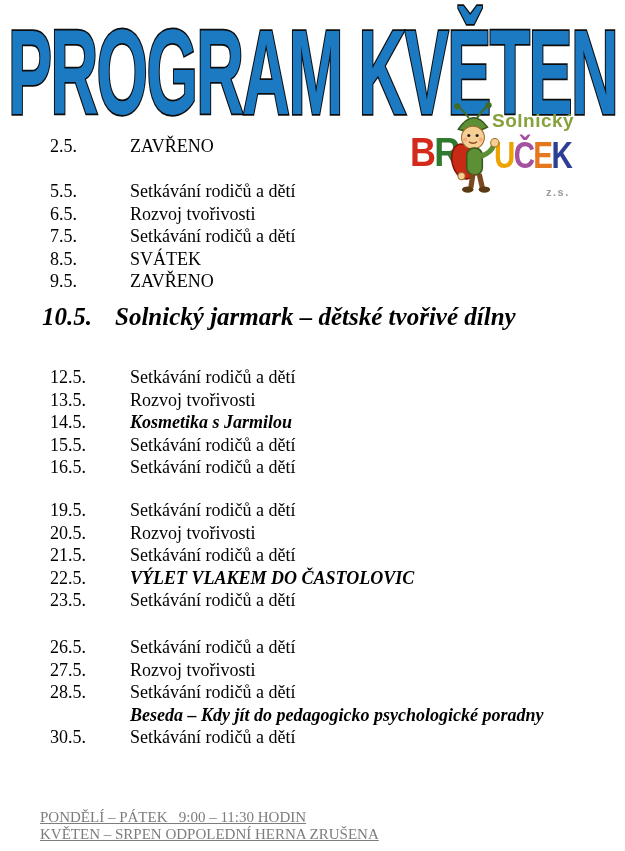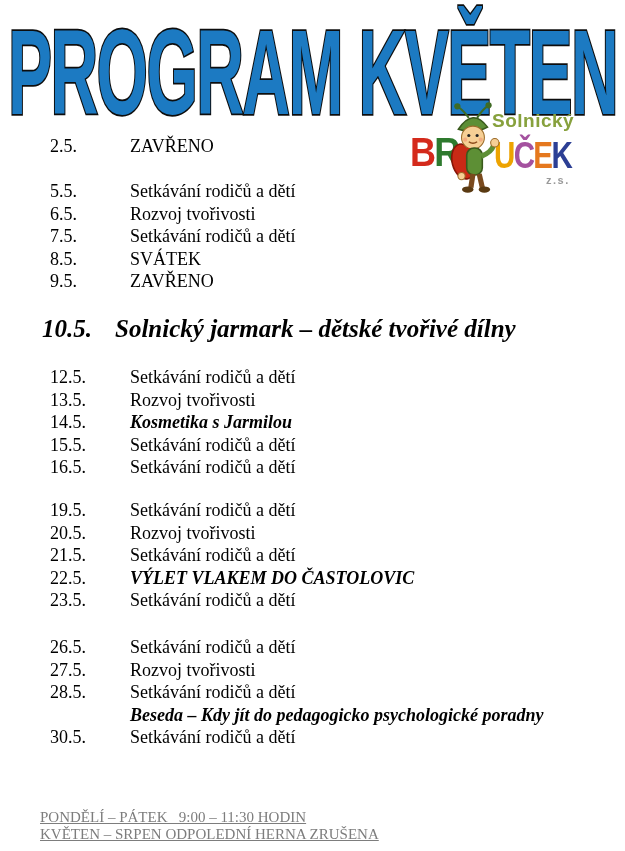--- a/index.html
+++ b/index.html
@@ -14,33 +14,33 @@
 
   
   #logo{position:absolute;left:404px;top:106px;width:200px;height:95px;
         font-family:"Liberation Sans",sans-serif;}
   #logo .logo-top{position:absolute;left:88px;top:4px;font-weight:bold;font-size:19px;
         color:#87a13d;letter-spacing:.5px;}
   #logo .word-left{position:absolute;left:6px;top:26px;font-weight:bold;font-size:40px;line-height:1;
         letter-spacing:-2px;transform:scaleX(.9);transform-origin:left top;}
   #logo .word-right{position:absolute;left:90px;top:32px;font-weight:bold;font-size:36px;line-height:1;
         letter-spacing:-2px;transform:scaleX(.82);transform-origin:left top;}
-  #logo .logo-suffix{position:absolute;left:142px;top:68px;font-weight:bold;font-size:11px;
+  #logo .logo-suffix{position:absolute;left:142px;top:80px;font-weight:bold;font-size:11px;
         color:#9a9a9a;letter-spacing:1.5px;}
   #logo .bug{position:absolute;left:44px;top:-4px;width:52px;height:94px;}
 
   
   .schedule-section{position:absolute;left:0;width:625px;padding-left:50px;box-sizing:border-box;}
   .s0{top:135px}.s1{top:180px}.s2{top:366px}.s3{top:499px}.s4{top:636px}
   .row{height:22.6px;line-height:22.6px;font-size:18px;white-space:nowrap;}
   .row .date{display:inline-block;width:80px;}
   .row.emphasis .activity{font-weight:bold;font-style:italic;}
 
   
-  #heading{position:absolute;top:312px;left:0;width:558px;padding-left:42px;box-sizing:border-box;
+  #heading{position:absolute;top:300px;left:0;width:558px;padding-left:42px;box-sizing:border-box;
            font-size:25px;font-weight:bold;font-style:italic;line-height:34px;white-space:nowrap;}
   #heading .date{display:inline-block;width:73px;}
 
   
   #footer{position:absolute;top:809px;left:40px;display:flex;color:#7d7d7d;
           font-size:15px;line-height:17.3px;}
   #footer .label{width:145px;white-space:pre;}
   #footer .lines div{white-space:pre;text-decoration:underline;}
 </style>
 </head>

